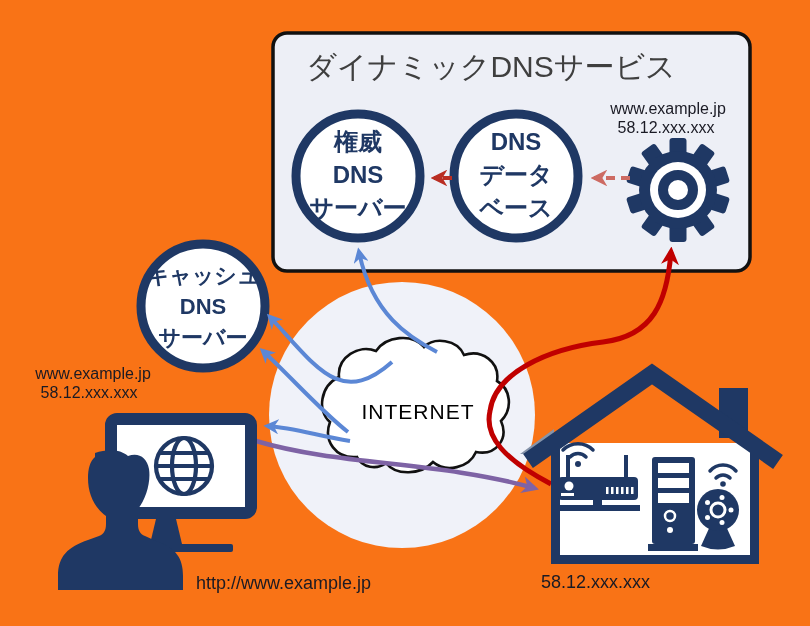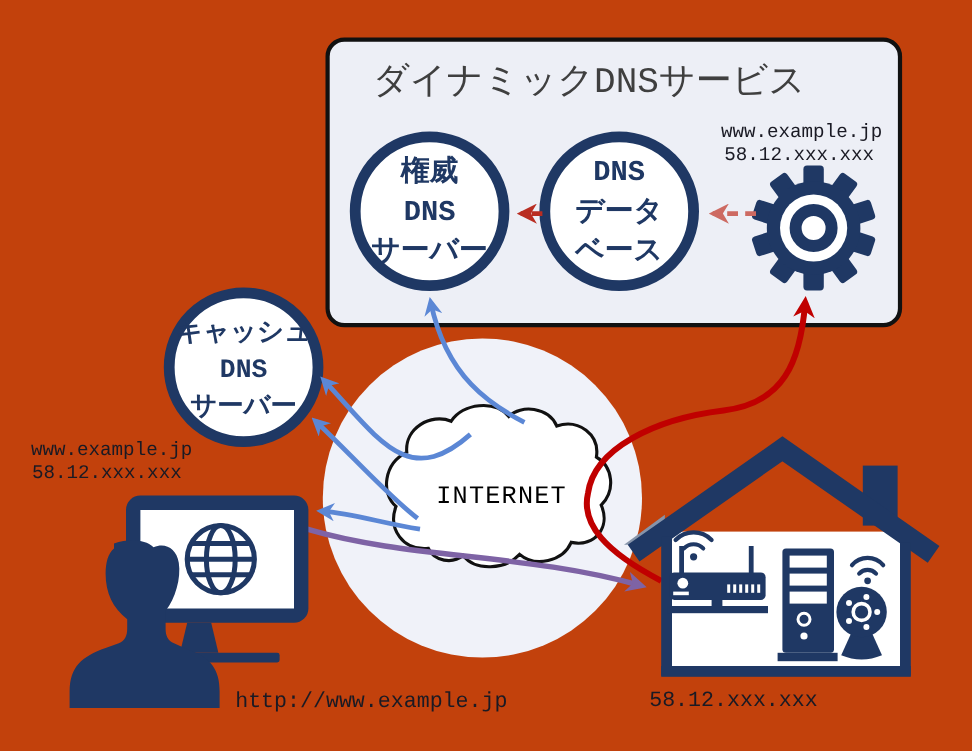--- a/index.html
+++ b/index.html
@@ -9,22 +9,22 @@
     --title-gray:#3f3f3f;
     --blue-arrow:#5b87d5;
     --red-arrow:#c00000;
     --red-dashed:#b92d22;
     --red-dashed-light:#cd6a62;
     --purple-arrow:#7e63a5;
     --label-dark:#1a1a24;
     --outline-black:#111111;
   }
   html,body{margin:0;padding:0;background:#ffffff;}
-  #stage{position:relative;width:810px;height:626px;background:#c2410c;overflow:hidden;
-         font-family:Liberation Mono, monospace;}
+  #stage{position:relative;width:810px;height:626px;background:#f97316;overflow:hidden;
+         font-family:Liberation Sans, sans-serif;}
   svg{position:absolute;left:0;top:0;}
   .navy{fill:var(--navy);}
   .white{fill:#ffffff;}
   .navy-stroke{stroke:var(--navy);}
   .circle-node{fill:#ffffff;stroke:var(--navy);stroke-width:9px;}
   .node-label{font-weight:bold;fill:var(--navy);font-size:24px;text-anchor:middle;}
   .node-label.small{font-size:22px;}
   .box{fill:var(--box-fill);stroke:var(--outline-black);stroke-width:3.5px;}
   .title{font-size:30px;fill:var(--title-gray);text-anchor:middle;}
   .addr{font-size:16px;fill:var(--label-dark);text-anchor:middle;}

